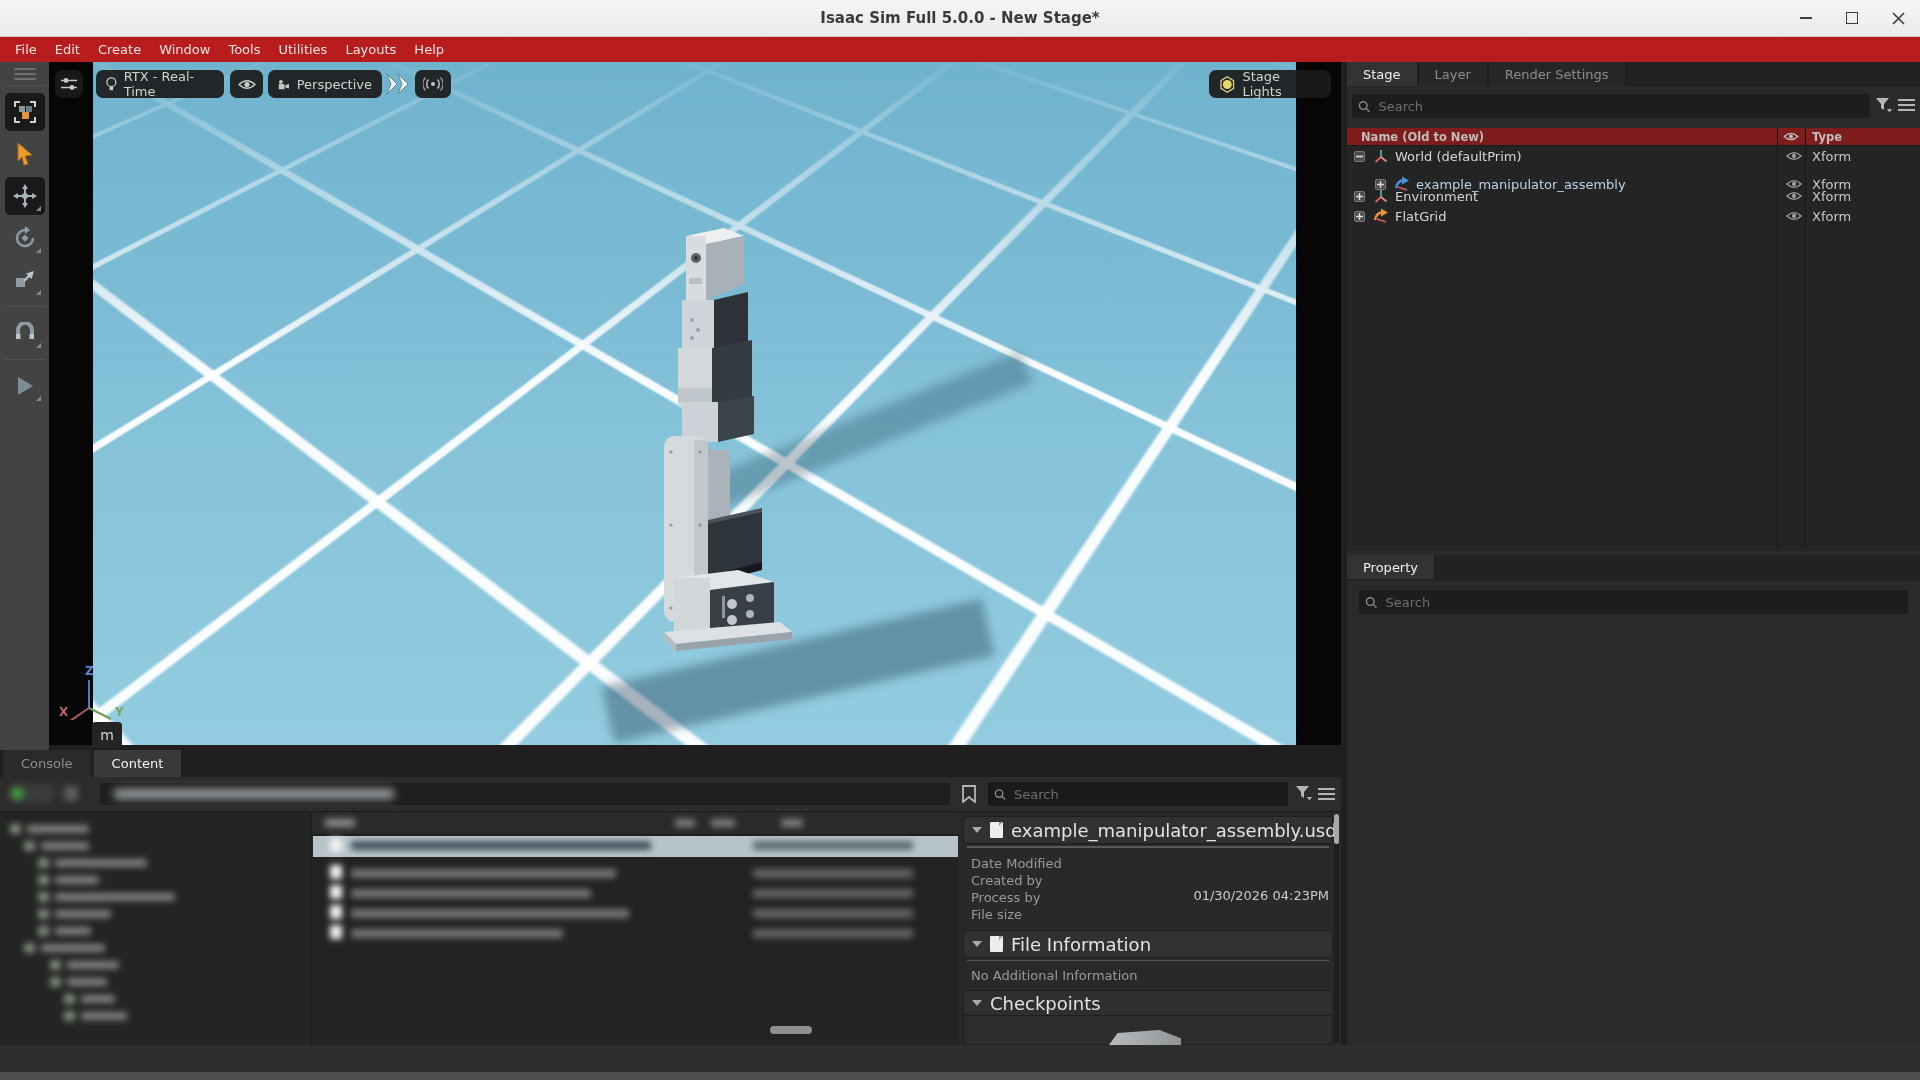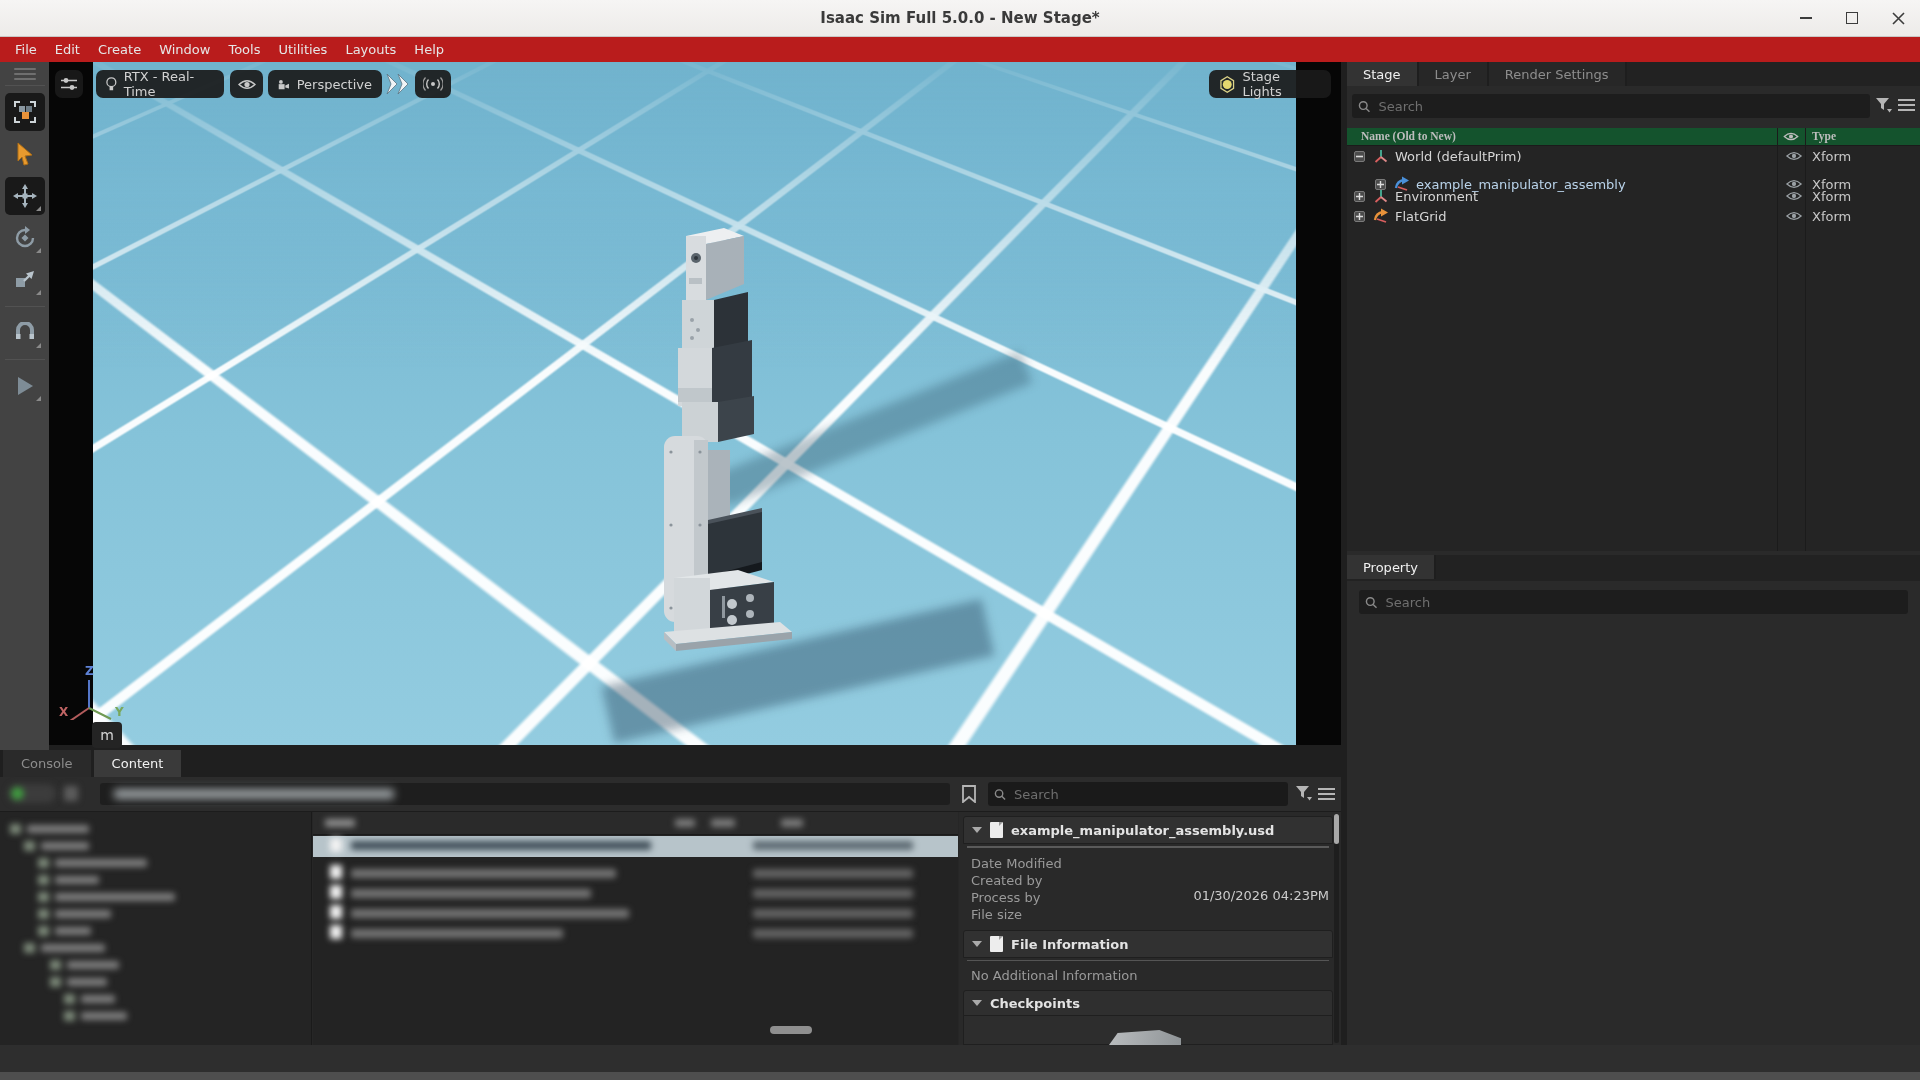--- a/index.html
+++ b/index.html
@@ -54,21 +54,21 @@
   .axis-label{font-size:12px;font-weight:bold;}
 
   
   #stage-panel{left:1347px;top:62px;width:573px;height:983px;background:#2a2a2a;}
   .tabrow{position:absolute;left:0;top:0;width:100%;height:24px;background:#222;display:flex;}
   .tab{height:24px;display:flex;align-items:center;padding:0 16px;font-size:13px;color:#8d8d8d;background:#272727;border-right:2px solid #1e1e1e;box-sizing:border-box;}
   .tab.active{background:#333;color:#f0f0f0;}
   .searchbox{position:absolute;height:24px;background:#1d1d1d;border-radius:3px;display:flex;align-items:center;padding:0 6px;box-sizing:border-box;gap:6px;}
   .searchbox input{background:transparent;border:none;outline:none;color:#cfcfcf;font-size:13px;font-family:inherit;width:100%;}
   .searchbox input::placeholder{color:#6f6f6f;}
-  .colhead{position:absolute;left:0;top:66px;width:573px;height:18px;background:#14532d;border-bottom:1px solid #1b1b1b;box-sizing:border-box;font-family:Liberation Serif, serif;}
+  .colhead{position:absolute;left:0;top:66px;width:573px;height:18px;background:#7f1d1d;border-bottom:1px solid #1b1b1b;box-sizing:border-box;}
   .colhead span{font-size:11.5px;color:#bdbdbd;font-weight:bold;}
   .tree-area{position:absolute;left:0;top:84px;width:573px;height:405px;background:#242424;}
   .col-sep{position:absolute;top:66px;width:1px;height:423px;background:#1b1b1b;}
   .tree-row{position:absolute;left:0;width:573px;height:20px;display:flex;align-items:center;}
   .tree-row .label{font-size:13px;color:#d6d6d6;margin-left:6px;}
   .expander{width:11px;height:11px;background:#4c4c4c;border:1px solid #7a7a7a;border-radius:2px;display:flex;align-items:center;justify-content:center;box-sizing:border-box;flex:none;}
   .eye-cell{position:absolute;left:436px;width:22px;display:flex;justify-content:center;}
   .type-cell{position:absolute;left:465px;font-size:13px;color:#c9c9c9;}
 
   
@@ -91,21 +91,21 @@
   .hbar{position:absolute;top:7px;height:8px;background:#9a9a9a;border-radius:2px;}
   .sel-row{position:absolute;left:0;top:24px;width:100%;height:21px;background:#b7c4ca;}
   .file-row{position:absolute;left:0;width:100%;height:19px;}
   .doc-blob{position:absolute;left:17px;top:2px;width:12px;height:14px;background:#f2f2f2;border-radius:1px;}
   .row-bar{position:absolute;top:5px;height:9px;border-radius:2px;}
   .hscroll{position:absolute;left:457px;top:214px;width:42px;height:8px;background:#8f8f8f;border-radius:4px;}
 
   
   .details-pane{position:absolute;left:959px;top:62px;width:382px;height:233px;background:#292929;overflow:hidden;}
   .sec-head{position:absolute;left:4px;width:370px;height:28px;background:#313131;border:1px solid #1f1f1f;border-radius:3px 3px 0 0;display:flex;align-items:center;gap:8px;padding:0 8px;box-sizing:border-box;}
-  .sec-title{font-size:13px;color:#e3e3e3;font-weight:bold;}
+  .sec-title{font-size:18px;color:#e3e3e3;font-weight:normal;}
   .tri{width:0;height:0;border-left:5px solid transparent;border-right:5px solid transparent;border-top:6px solid #aaa;flex:none;}
   .doc-ico{width:13px;height:16px;background:#ededed;border-radius:1px;position:relative;flex:none;}
   .doc-ico:after{content:"";position:absolute;right:0;top:0;border-left:4px solid #9a9a9a;border-bottom:4px solid transparent;}
   .fld{position:absolute;left:12px;width:358px;display:flex;justify-content:space-between;font-size:13px;}
   .fld .l{color:#9a9a9a;} .fld .v{color:#cccccc;margin-top:32px;}
   .vscroll{position:absolute;right:2px;top:2px;width:5px;height:229px;background:#1e1e1e;border-radius:3px;}
   .vscroll i{position:absolute;left:0;top:0;width:5px;height:30px;background:#a8a8a8;border-radius:3px;}
   .thumb-wedge{position:absolute;left:150px;top:218px;width:72px;height:15px;background:linear-gradient(100deg,#b9bcbe,#8f9497);clip-path:polygon(0 100%,12% 20%,70% 0,100% 55%,100% 100%);}
 
   

